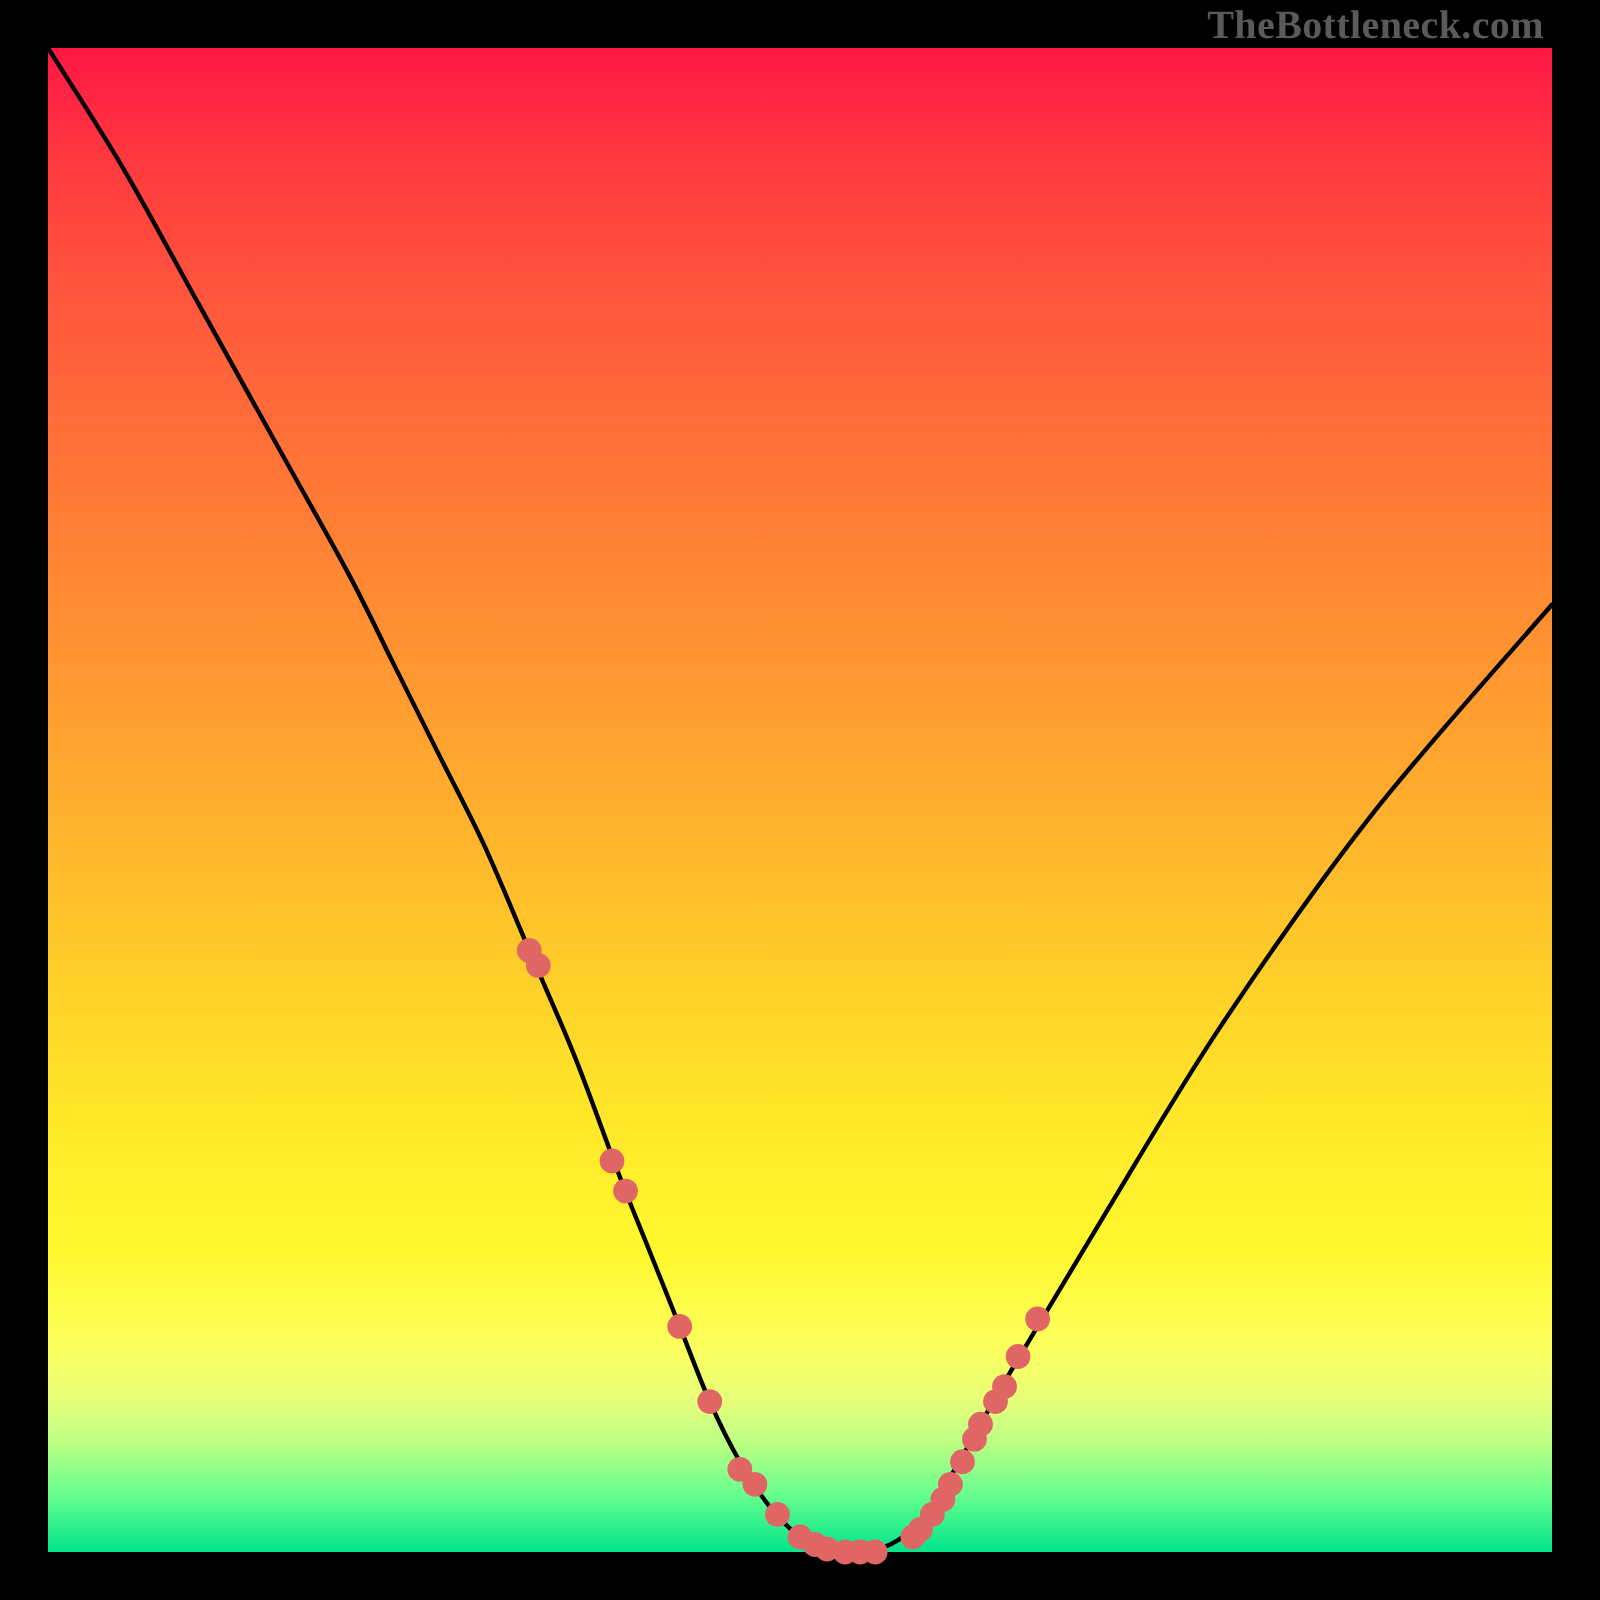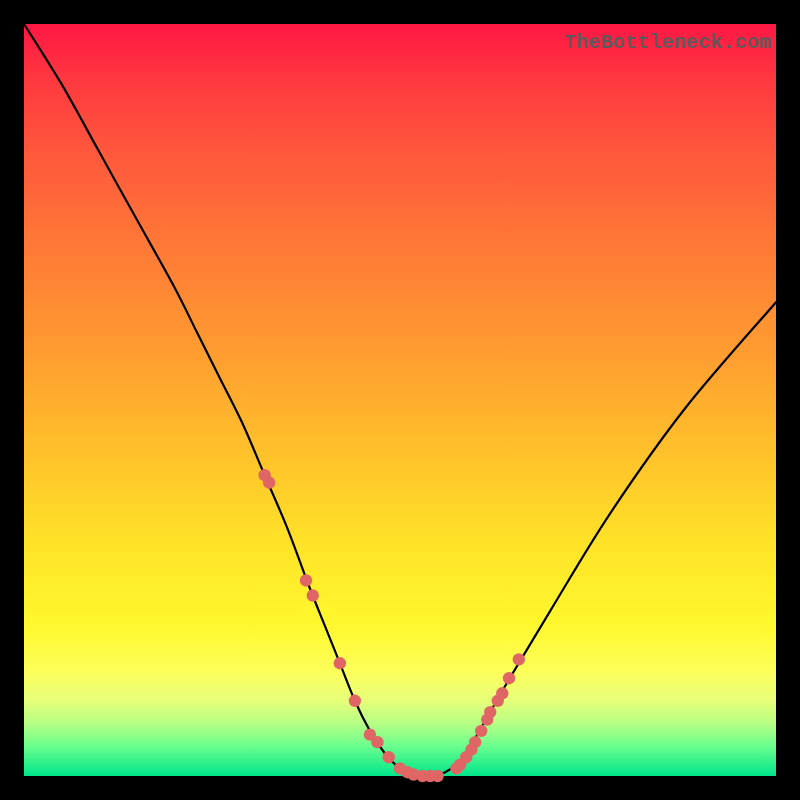--- a/index.html
+++ b/index.html
@@ -38,27 +38,26 @@
       #e6ff7a 90%,
       #b6ff84 93%,
       #6cff8e 96%,
       #00e58a 100%
     );
   }
   .watermark {
     position: absolute;
     top: 2px;
     right: 28px;
-    font-family: Liberation Mono, monospace;
+    font-family: Liberation Serif, serif;
     font-size: 20px;
     font-weight: bold;
     color: #5a5a5a;
     letter-spacing: 0.2px;
     user-select: none;
-    margin-top: 29px;
   }
   svg.curve {
     position: absolute;
     left: 24px;
     top: 24px;
     width: 752px;
     height: 752px;
     overflow: visible;
   }
 </style>

